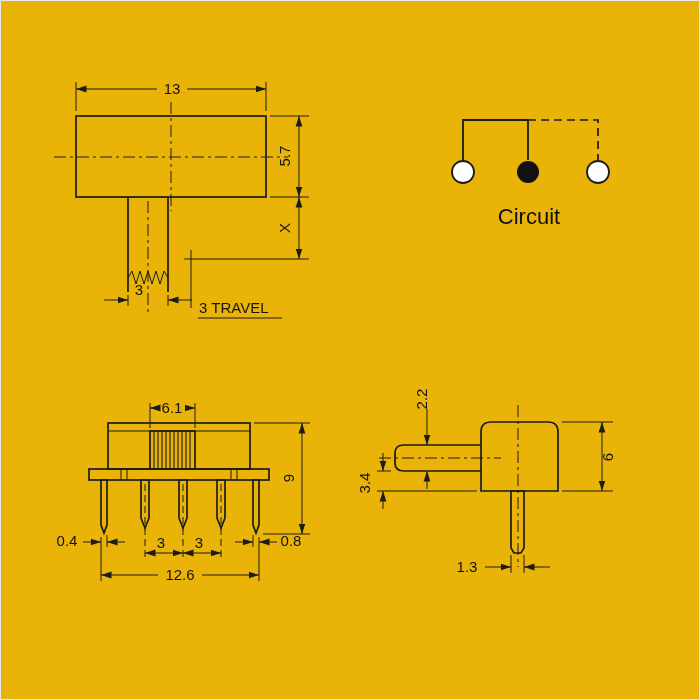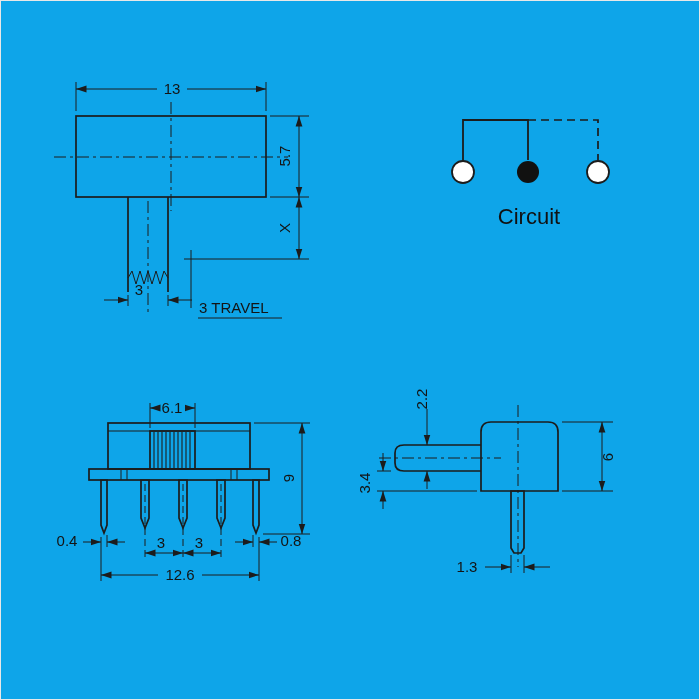--- a/index.html
+++ b/index.html
@@ -5,21 +5,21 @@
   html, body {
     margin: 0;
     padding: 0;
     background: #ffffff;
   }
   .canvas {
     position: relative;
     width: 700px;
     height: 700px;
     box-sizing: border-box;
-    background: #0ea5e9;
+    background: #eab308;
     border: 1px solid #e8e8e8;
   }
   svg {
     display: block;
     font-family: "Liberation Sans", "DejaVu Sans", sans-serif;
   }
   .outline    { fill: none; stroke: #1c1c1c; stroke-width: 1.7; stroke-linejoin: miter; }
   .solidwhite { fill: #ffffff; stroke: #1c1c1c; stroke-width: 1.8; }
   .thin       { fill: none; stroke: #1c1c1c; stroke-width: 1; }
   .centerline { fill: none; stroke: #1c1c1c; stroke-width: 1; stroke-dasharray: 12 4 3 4; }

